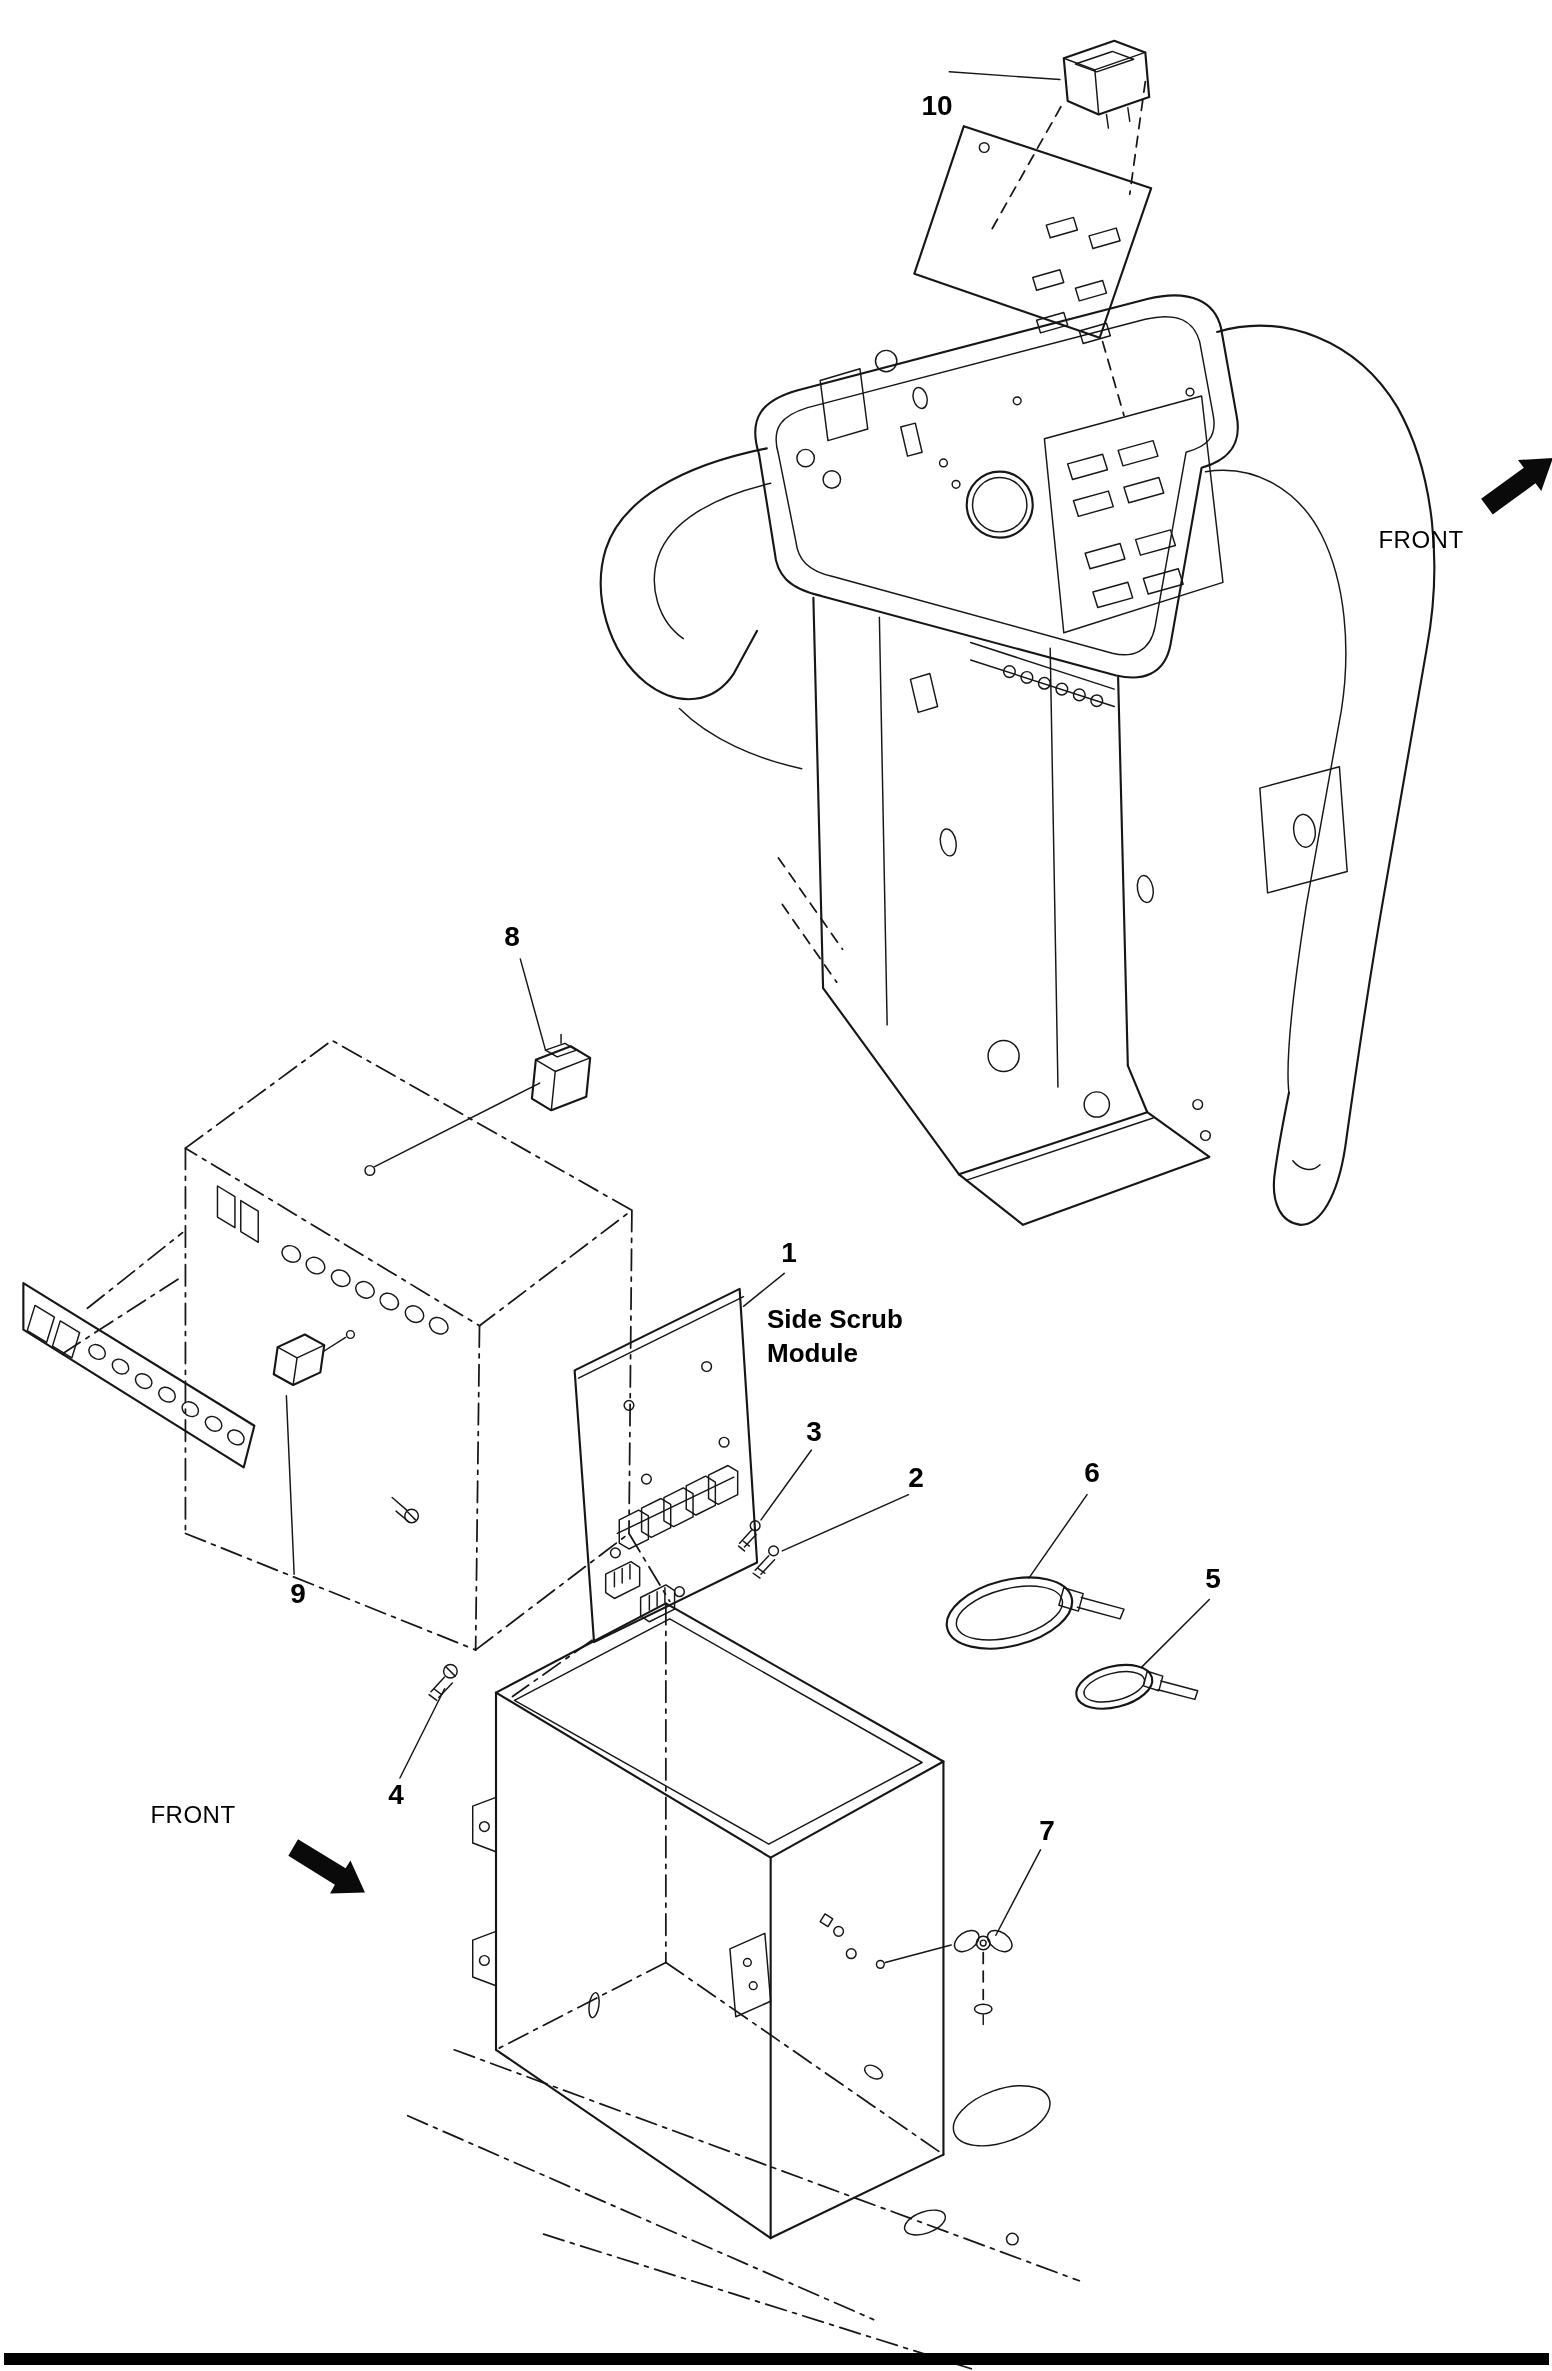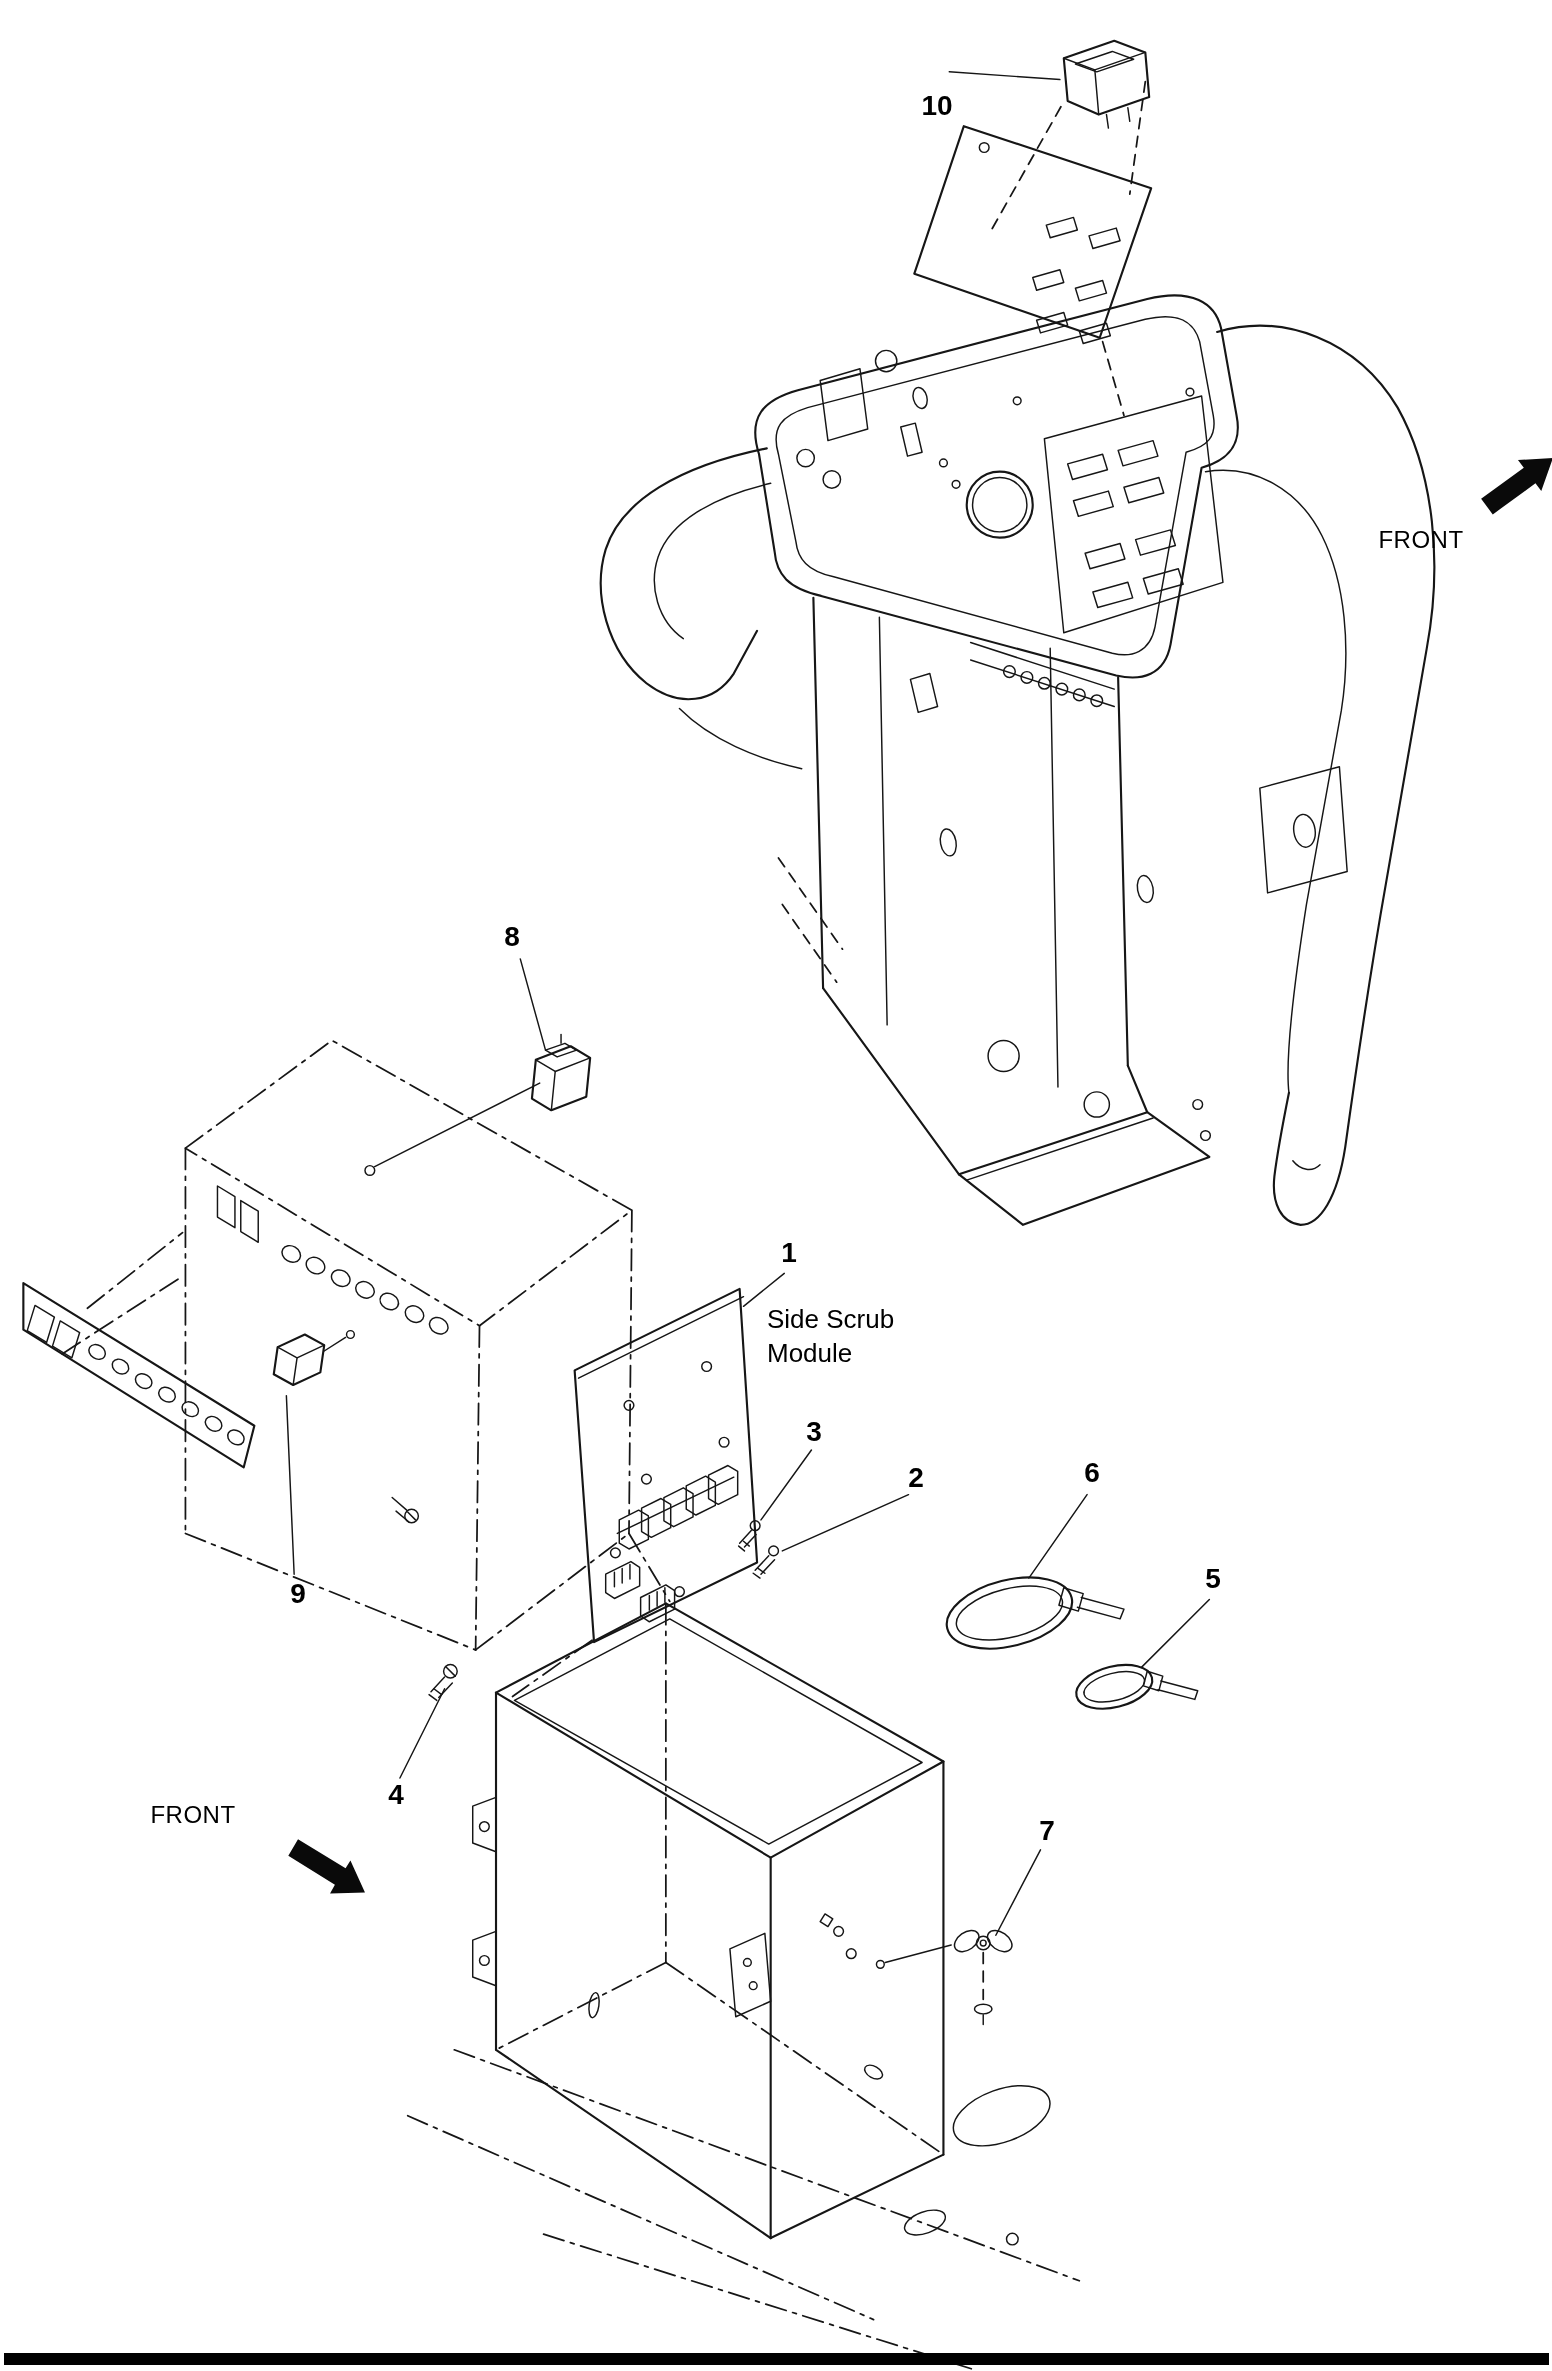--- a/index.html
+++ b/index.html
@@ -7,21 +7,21 @@
        font-family:"Liberation Sans","DejaVu Sans",sans-serif;color:#000;}
   .stage{position:absolute;inset:0;}
   svg{position:absolute;left:0;top:0;}
   .ln{fill:none;stroke:#161616;stroke-width:2.2;stroke-linecap:round;stroke-linejoin:round;}
   .tn{stroke-width:1.5;}
   .dsh{stroke-dasharray:11 8;stroke-width:1.8;}
   .cdsh{stroke-dasharray:22 7 4 7;stroke-width:1.8;}
   .blk{fill:#0a0a0a;stroke:none;}
   .callout{position:absolute;transform:translate(-50%,-50%);font-size:28px;font-weight:700;white-space:nowrap;}
   .flabel{position:absolute;transform:translate(-50%,-50%);font-size:24px;font-weight:400;letter-spacing:0.5px;white-space:nowrap;text-align:right;}
-  .module-label{position:absolute;left:767px;top:1302px;font-size:26px;line-height:34px;font-weight:400;}
+  .module-label{position:absolute;left:767px;top:1302px;font-size:26px;line-height:34px;font-weight:700;}
   .bottom-bar{position:absolute;left:3.9px;right:3.9px;top:2353px;height:11.6px;background:#000;}
 </style>
 </head>
 <body>
 
 <div class="stage">
 
 <svg viewBox="0 0 1600 2444" width="1553" height="2372">
 
   <g class="ln">

